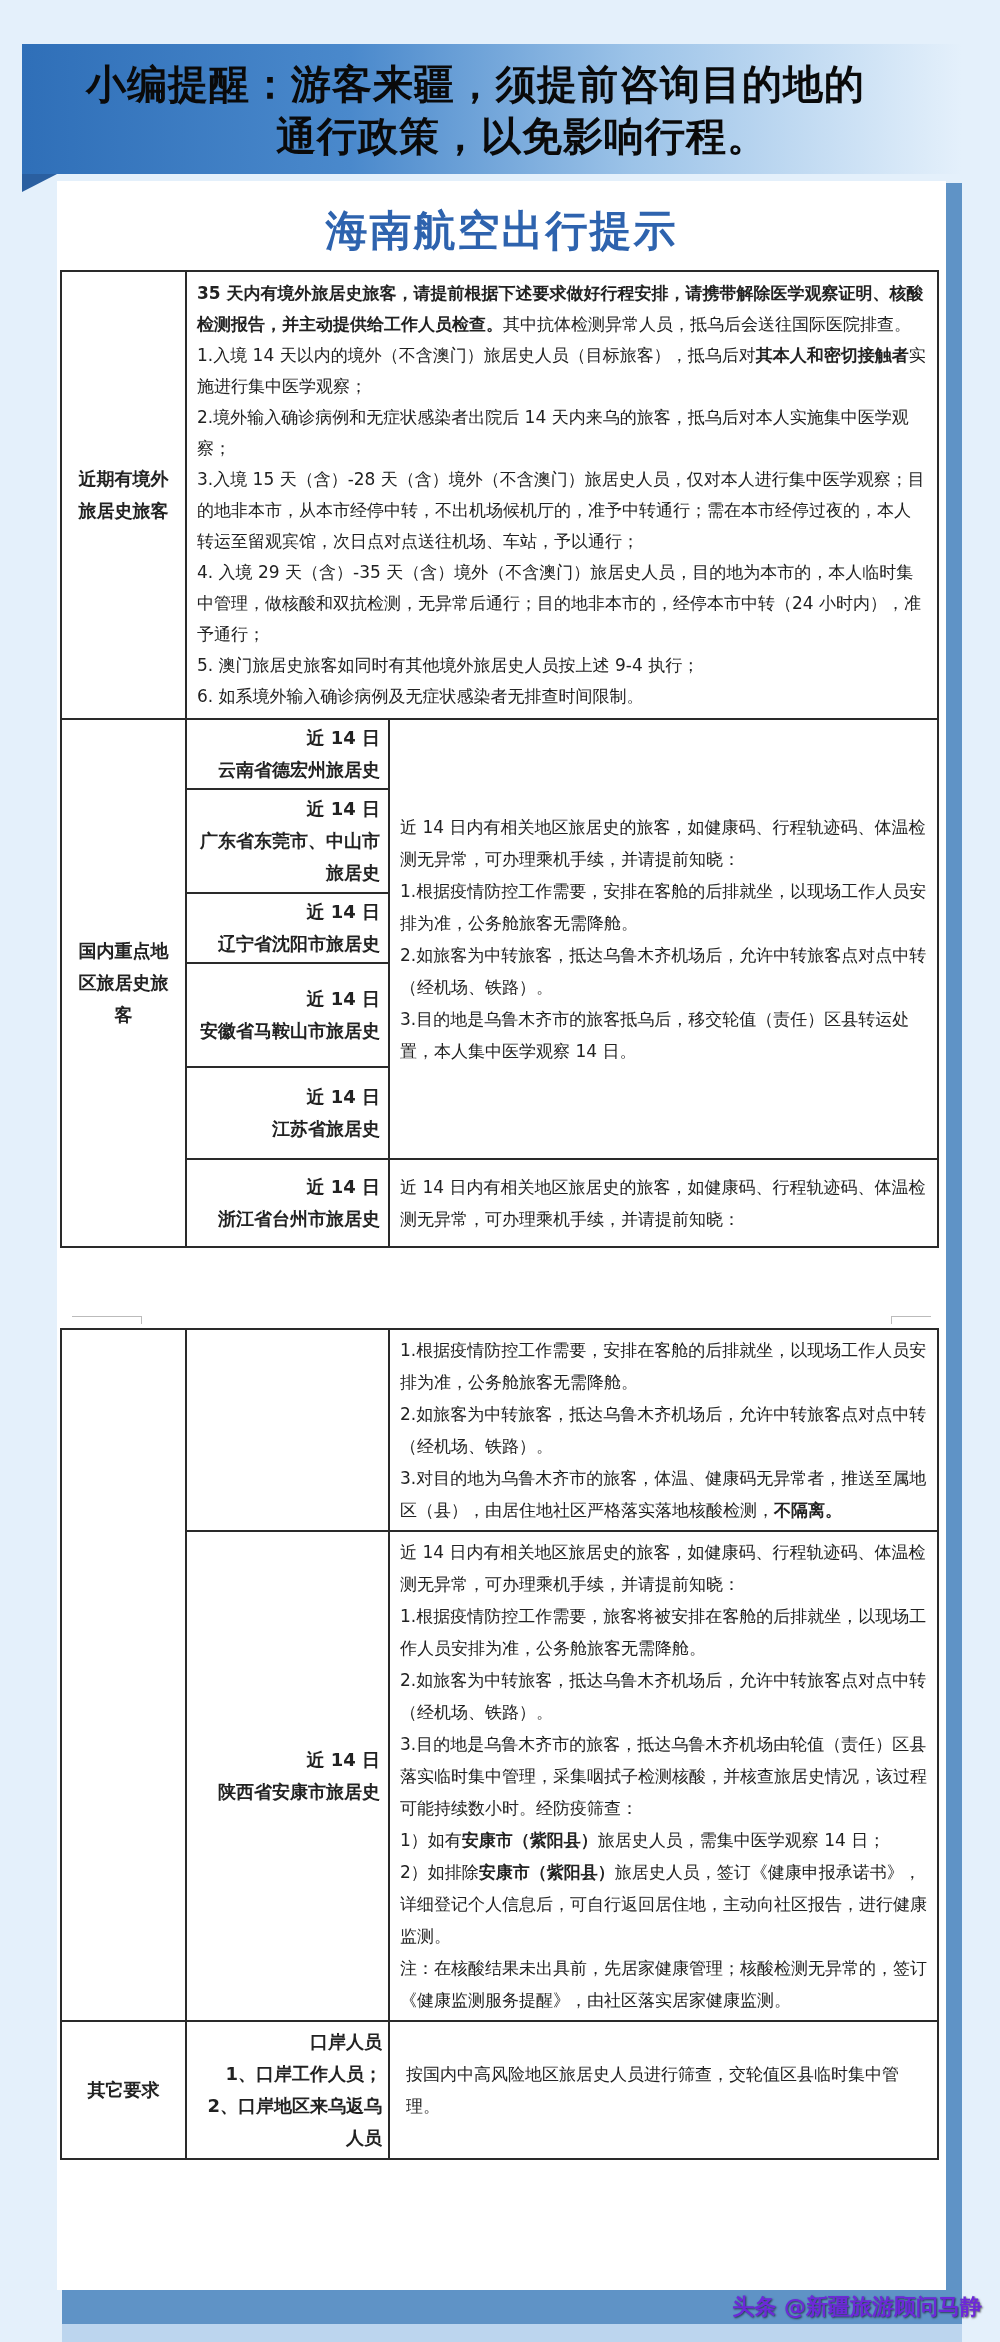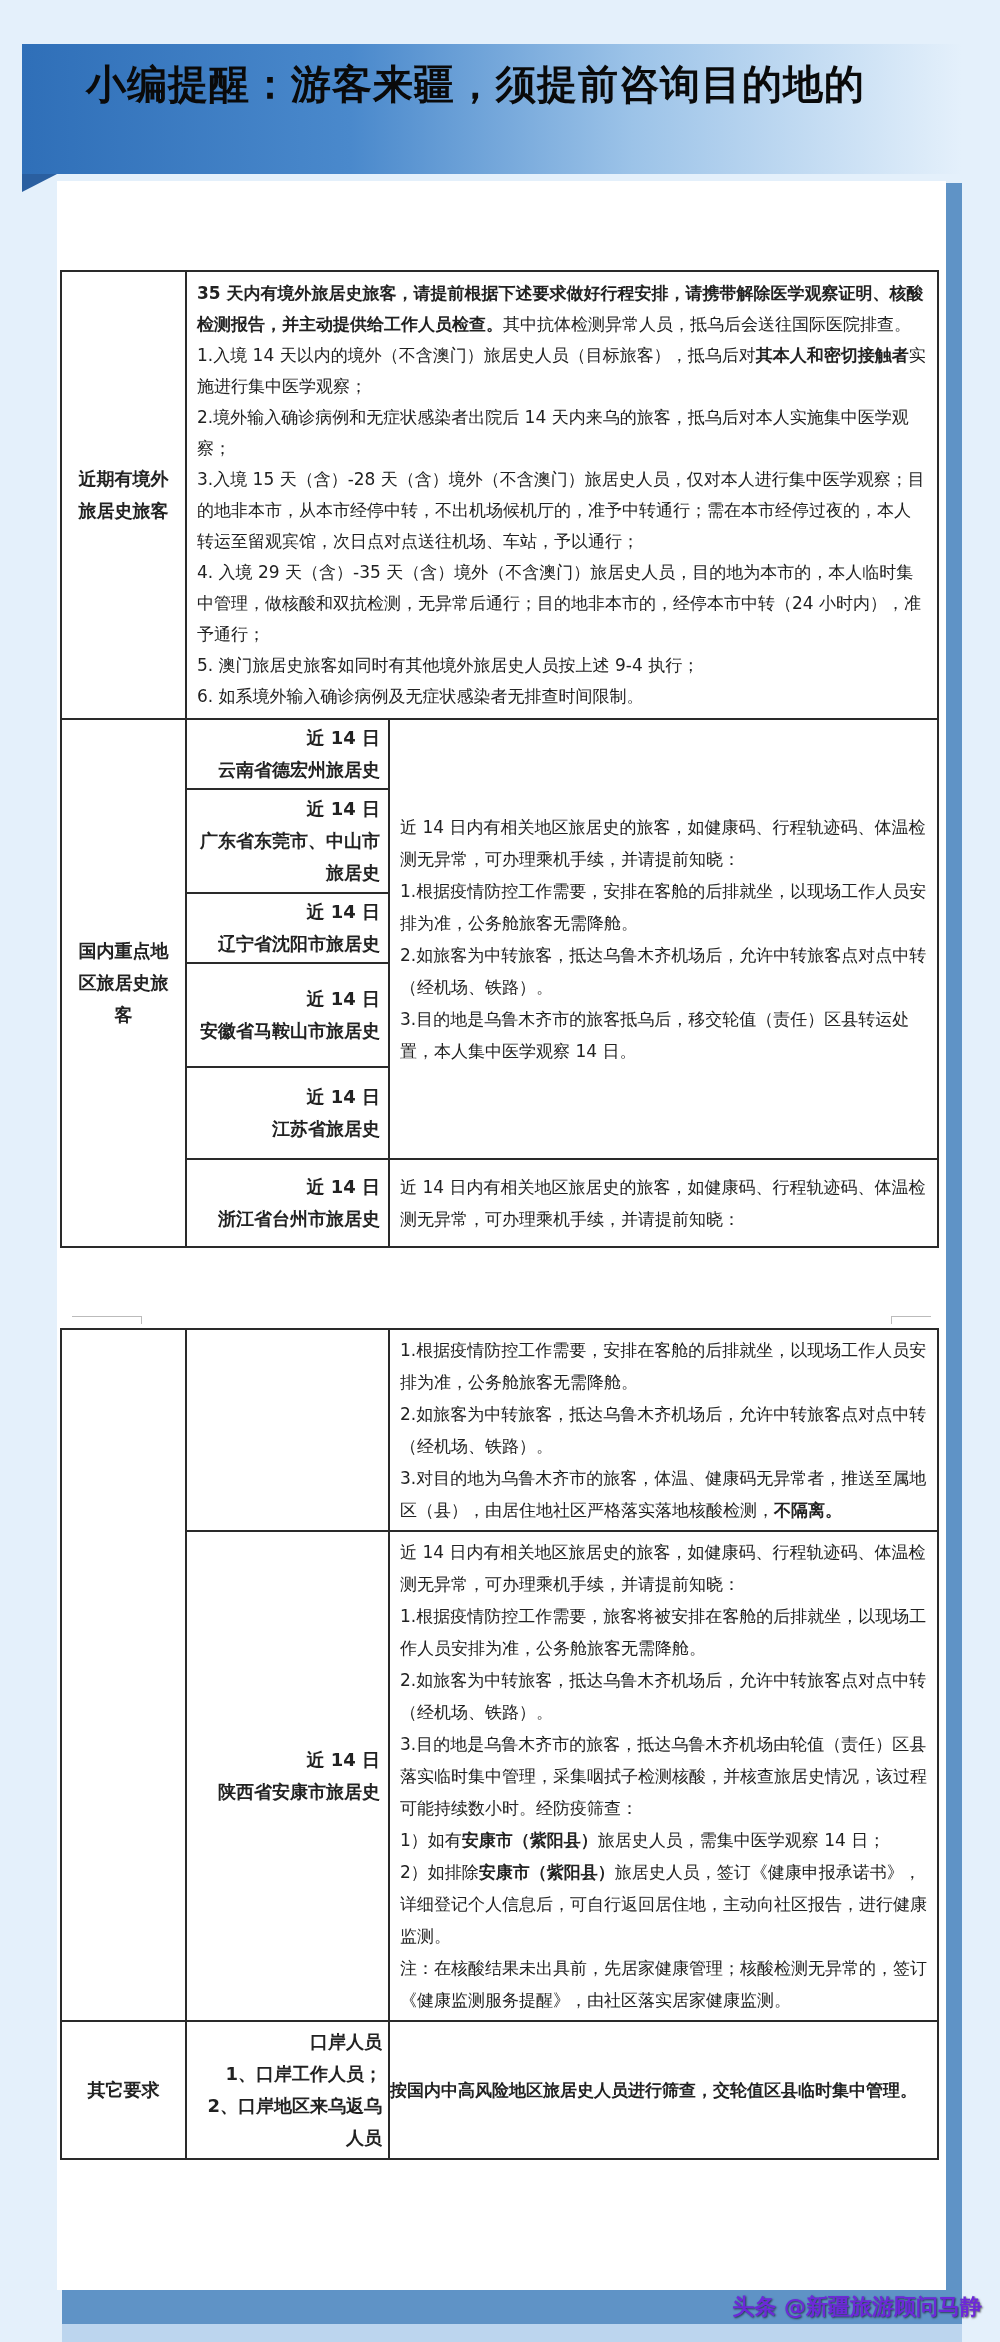--- a/index.html
+++ b/index.html
@@ -72,27 +72,29 @@
   .gap-lines .g1 { position:absolute; left: 12px; top: 2px; width: 70px; height: 8px; border-top:1px solid #bbb; border-right:1px solid #bbb; }
   .gap-lines .g2 { position:absolute; right: 8px; top: 2px; width: 40px; height: 8px; border-top:1px solid #bbb; border-left:1px solid #bbb; }
 </style>
 </head>
 <body>
 
 <div class="banner"></div>
 <div class="banner-fold"></div>
 <div class="banner-text">
   <span class="l1">小编提醒：游客来疆，须提前咨询目的地的</span>
+  <span class="l2">通行政策，以免影响行程。</span>
 </div>
 
 <div class="right-bar"></div>
 <div class="bottom-bar"></div>
 <div class="bottom-shadow"></div>
 
 <div class="card">
+  <div class="card-title">海南航空出行提示</div>
 
   <table class="t t1">
     <colgroup>
         <col style="width:125px">
         <col style="width:203px">
         <col>
       </colgroup>
     <tbody>
         <tr>
       <td class="c1">
@@ -197,21 +199,21 @@
     </tr>
     <tr>
       <td class="c1">
         <span>其它要求</span>
       </td>
       <td class="c2" style="padding:4px 6px;margin-left:28px;">
         <span class="p">口岸人员</span>
         <span class="p">1、口岸工作人员；</span>
         <span class="p">2、口岸地区来乌返乌人员</span>
       </td>
-      <td class="c3" style="padding:4px 0; line-height:32px;font-weight:bold;">
+      <td class="c3" style="padding:4px 16px; line-height:32px;">
         <span class="p">按国内中高风险地区旅居史人员进行筛查，交轮值区县临时集中管理。</span>
       </td>
     </tr>
   </tbody>
     </table>
 </div>
 
 <div class="watermark">头条 @新疆旅游顾问马静</div>
 
 </body></html>

